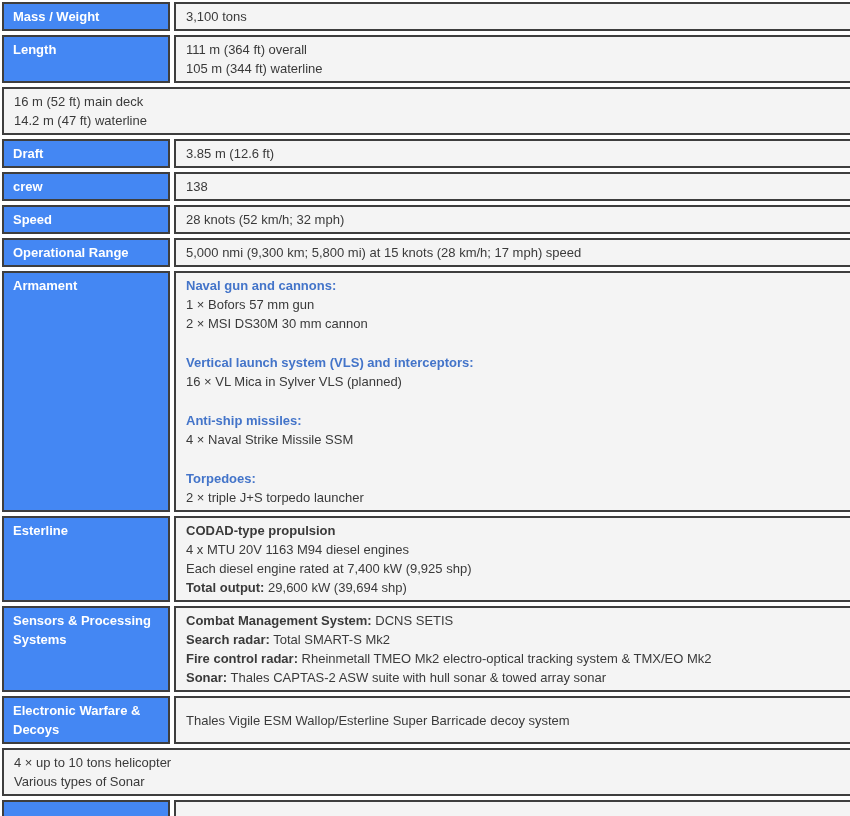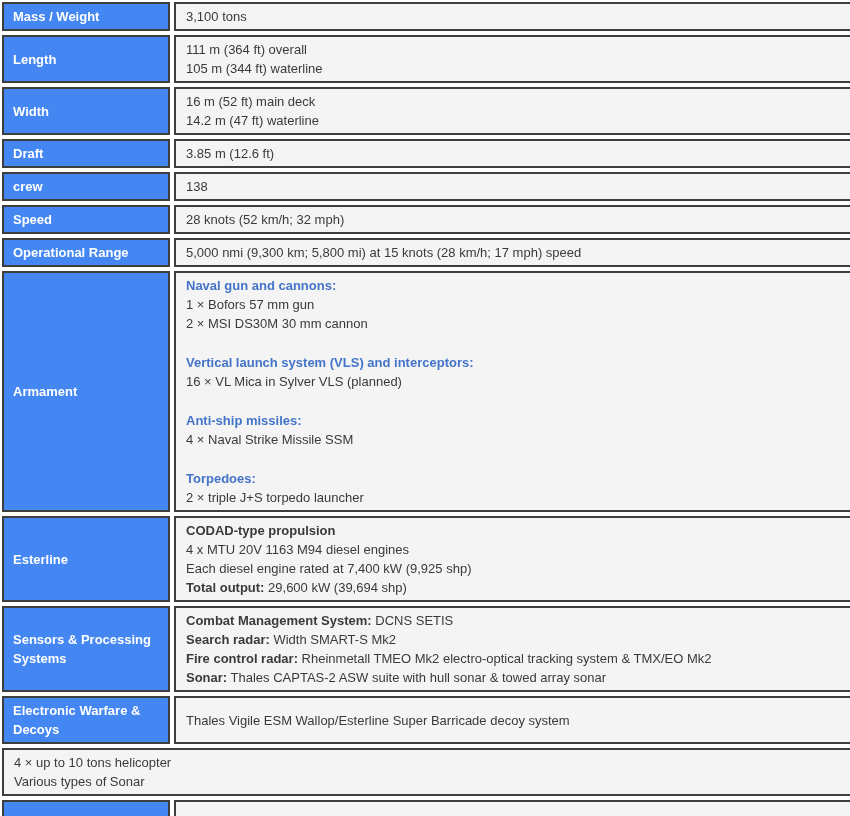--- a/index.html
+++ b/index.html
@@ -24,21 +24,21 @@
     display:flex;flex-direction:column;gap:4px;
   }
   .spec-row{display:flex;gap:4px;}
   .label-cell{
     flex:0 0 168px;
     background:var(--header-bg);
     border:2px solid var(--border);
     color:var(--header-text);
     font-weight:bold;
     padding:3px 9px;
-    display:flex;align-items:center;
+    display:flex;align-items:flex-start;
     line-height:19px;
   }
   .value-cell{
     flex:1 1 auto;
     background:var(--value-bg);
     border:2px solid var(--border);
     padding:3px 10px;
     display:flex;flex-direction:column;justify-content:center;
     line-height:19px;
   }
@@ -68,23 +68,20 @@
         <span>Length</span>
       </div>
       <div class="value-cell">
         <div class="group">
           <div class="value-line"><span>111 m (364 ft) overall</span></div>
           <div class="value-line"><span>105 m (344 ft) waterline</span></div>
         </div>
       </div>
     </div>
     <div class="spec-row">
-      <div class="label-cell">
-        <span>Width</span>
-      </div>
       <div class="value-cell">
         <div class="group">
           <div class="value-line"><span>16 m (52 ft) main deck</span></div>
           <div class="value-line"><span>14.2 m (47 ft) waterline</span></div>
         </div>
       </div>
     </div>
     <div class="spec-row single">
       <div class="label-cell">
         <span>Draft</span>
@@ -162,21 +159,21 @@
         </div>
       </div>
     </div>
     <div class="spec-row">
       <div class="label-cell">
         <span>Sensors &amp; Processing<br>Systems</span>
       </div>
       <div class="value-cell">
         <div class="group">
           <div class="value-line"><span class="seg-bold">Combat Management System:</span><span> DCNS SETIS</span></div>
-          <div class="value-line"><span class="seg-bold">Search radar:</span><span> Width SMART-S Mk2</span></div>
+          <div class="value-line"><span class="seg-bold">Search radar:</span><span> Total SMART-S Mk2</span></div>
           <div class="value-line"><span class="seg-bold">Fire control radar:</span><span> Rheinmetall TMEO Mk2 electro-optical tracking system &amp; TMX/EO Mk2</span></div>
           <div class="value-line"><span class="seg-bold">Sonar:</span><span> Thales CAPTAS-2 ASW suite with hull sonar &amp; towed array sonar</span></div>
         </div>
       </div>
     </div>
     <div class="spec-row single">
       <div class="label-cell">
         <span>Electronic Warfare &amp;<br>Decoys</span>
       </div>
       <div class="value-cell">

